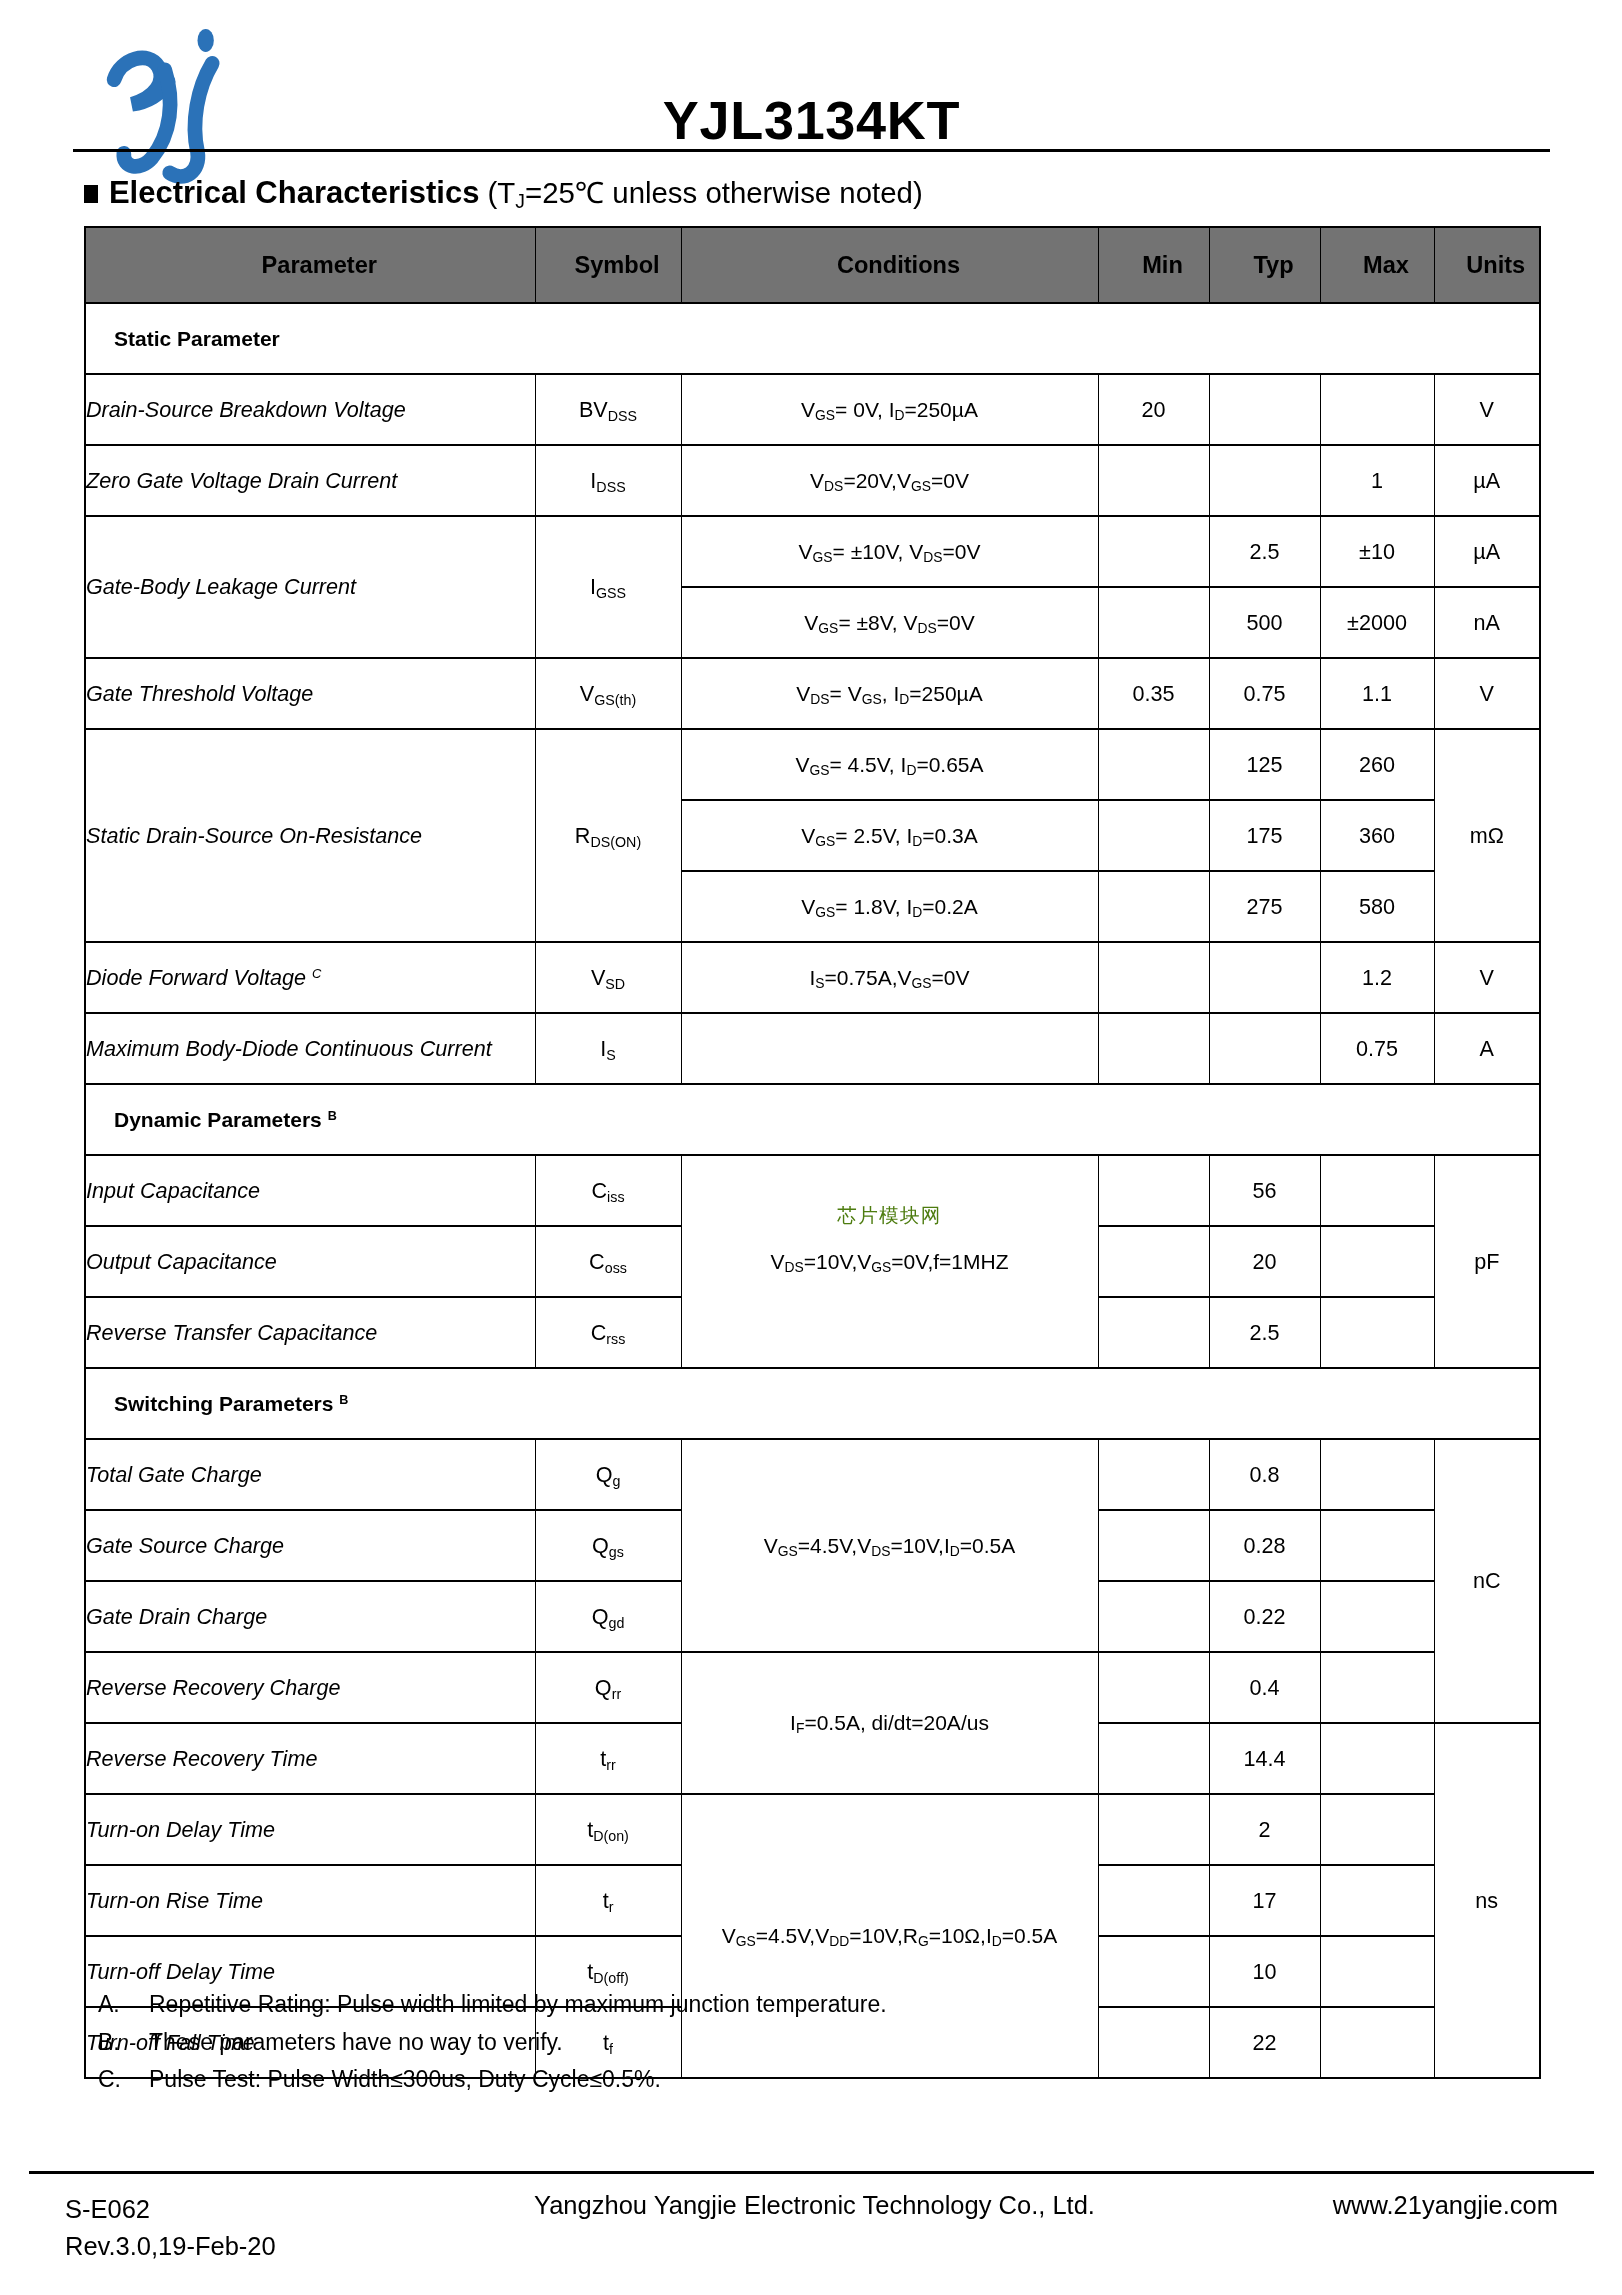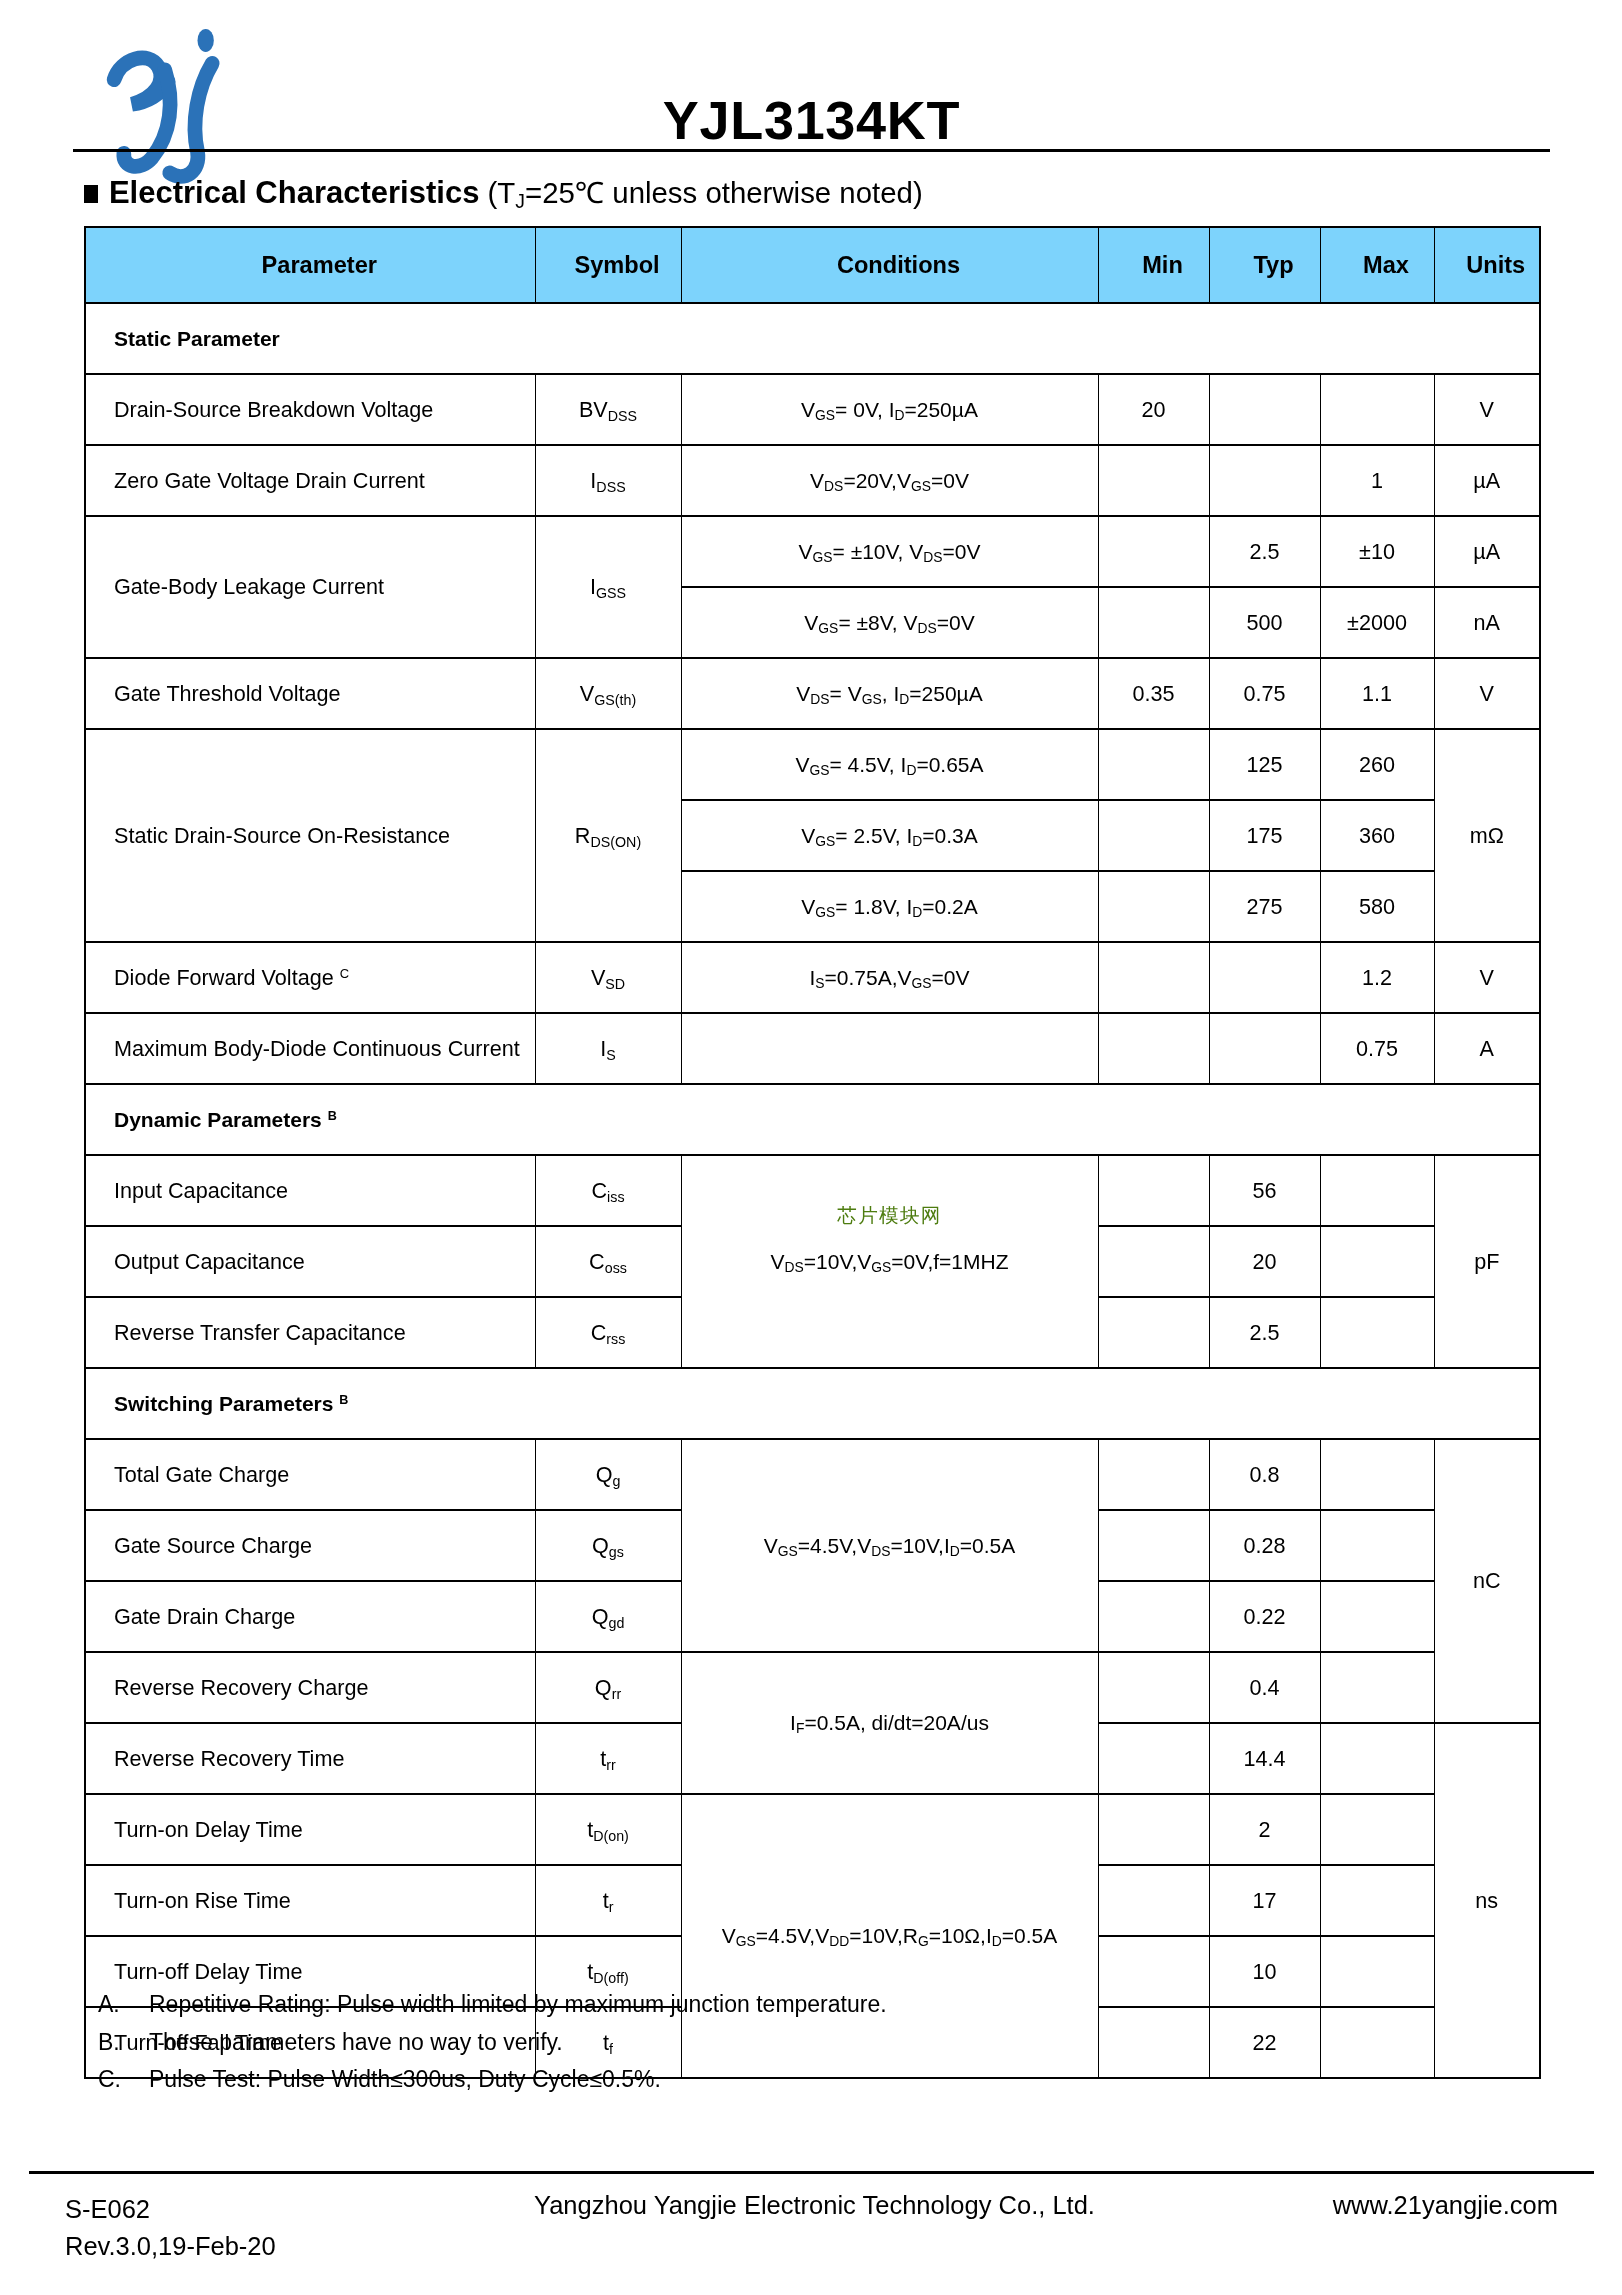--- a/index.html
+++ b/index.html
@@ -16,23 +16,23 @@
   .heading{position:absolute;left:84px;top:172px;font-size:29.4px;white-space:nowrap;}
   .heading .bullet{display:inline-block;width:14.4px;height:18.3px;background:#000;margin-right:10.5px;}
   .heading .bold{font-weight:bold;font-size:31px;}
 
   
   .char-table{position:absolute;left:84px;top:226px;width:1455px;
               border-collapse:collapse;table-layout:fixed;}
   .char-table th,.char-table td{border:1.3px solid #000;border-top-width:2px;border-bottom-width:2px;
               vertical-align:middle;text-align:center;white-space:nowrap;overflow:hidden;}
   .char-table{border:2.6px solid #000;}
-  .char-table th{height:72px;background:#7dd3fc;font-size:23.6px;font-weight:bold;padding-left:19px;}
+  .char-table th{height:72px;background:#737373;font-size:23.6px;font-weight:bold;padding-left:19px;}
   .char-table td{height:67px;font-size:21.6px;}
-  td.cell-param{text-align:left;padding-left:28px;}
+  td.cell-param{text-align:left;padding-left:0;font-style:italic;}
   td.cell-cond{font-size:21px;position:relative;}
   td.section-cell{text-align:left;padding-left:28px;font-weight:bold;font-size:21px;}
   sub{font-size:0.66em;vertical-align:-0.25em;line-height:0;}
   sup{font-size:0.6em;vertical-align:0.55em;line-height:0;}
   .wm{position:absolute;top:22%;left:50%;transform:translateX(-50%);
       font-size:19.6px;letter-spacing:1.3px;}
 
   
   .notes{position:absolute;left:98px;top:1991px;font-size:23px;}
   .note{display:flex;margin-bottom:10.5px;}

